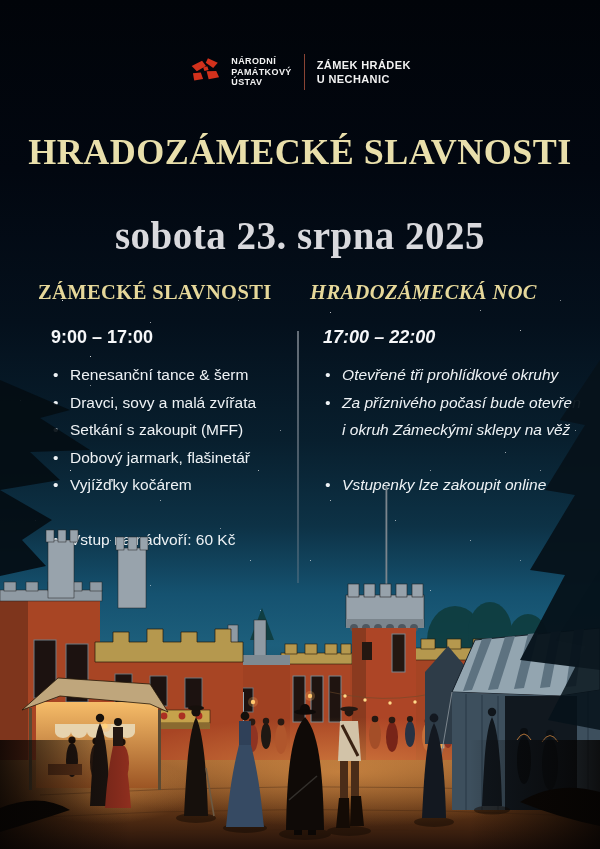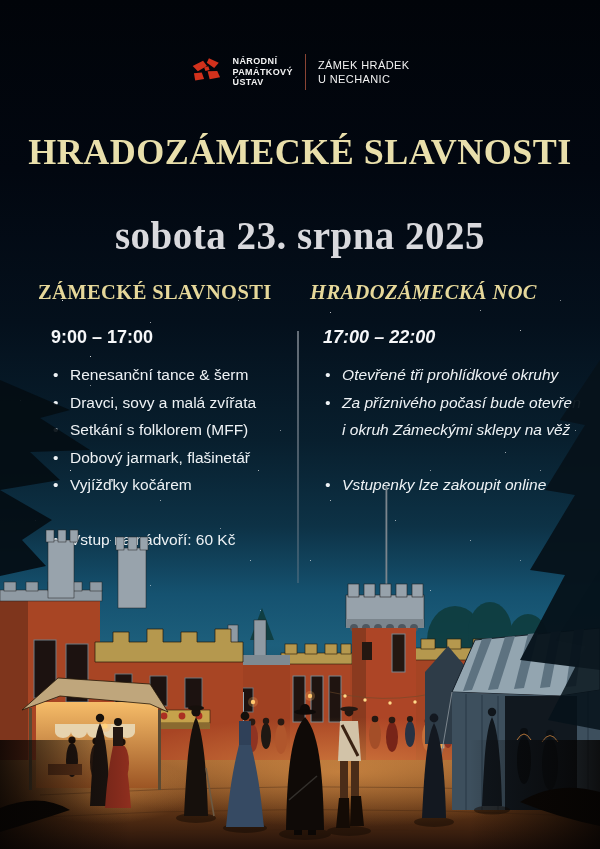--- a/index.html
+++ b/index.html
@@ -31,21 +31,21 @@
     540px 470px 0 0 rgba(255,255,255,.5),310px 560px 0 0 rgba(255,255,255,.6),
     360px 600px 0 0 rgba(255,255,255,.5),430px 590px 0 0 rgba(255,255,255,.55),
     260px 610px 0 0 rgba(255,255,255,.5),520px 560px 0 0 rgba(255,255,255,.45),
     160px 500px 0 0 rgba(255,255,255,.6),90px 385px 0 0 rgba(255,255,255,.5),
     480px 310px 0 0 rgba(255,255,255,.6),575px 430px 0 0 rgba(255,255,255,.5);}
   
   .logo-row{position:absolute;top:54px;left:0;right:0;display:flex;justify-content:center;align-items:center;gap:12px;}
   .logo-org{display:flex;align-items:center;gap:8px;}
   .logo-org-text{color:#f2f2f2;font-weight:bold;font-size:9px;letter-spacing:.4px;line-height:1.2;}
   .logo-sep{width:1px;height:36px;background:#8a4434;}
-  .logo-site{color:#f2f2f2;font-weight:normal;font-size:11px;letter-spacing:.4px;line-height:1.3;}
+  .logo-site{color:#f2f2f2;font-weight:bold;font-size:11px;letter-spacing:.4px;line-height:1.3;}
   
   .title{position:absolute;top:131px;left:0;right:0;text-align:center;
     font-family:"Liberation Serif",serif;font-weight:bold;font-size:36px;
     color:#e9dfab;letter-spacing:.5px;}
   .date{position:absolute;top:213px;left:0;right:0;text-align:center;
     font-family:"Liberation Serif",serif;font-weight:bold;font-size:39px;
     color:#d9d9dd;letter-spacing:.5px;}
   
   .columns{position:absolute;top:281px;left:0;right:4px;display:flex;}
   .col{box-sizing:border-box;width:300px;}
@@ -103,21 +103,21 @@
       <div class="col-heading">ZÁMECKÉ SLAVNOSTI</div>
       <div class="col-time">9:00 – 17:00</div>
       <ul>
         <li>
             <span>Renesanční tance &amp; šerm</span>
           </li>
         <li>
             <span>Dravci, sovy a malá zvířata</span>
           </li>
         <li>
-            <span>Setkání s folklorem (MFF)</span>
+            <span>Setkání s zakoupit (MFF)</span>
           </li>
         <li>
             <span>Dobový jarmark, flašinetář</span>
           </li>
         <li>
             <span>Vyjížďky kočárem</span>
           </li>
         <li class="note">
             <span>Vstup na nádvoří: 60 Kč</span>
           </li>

